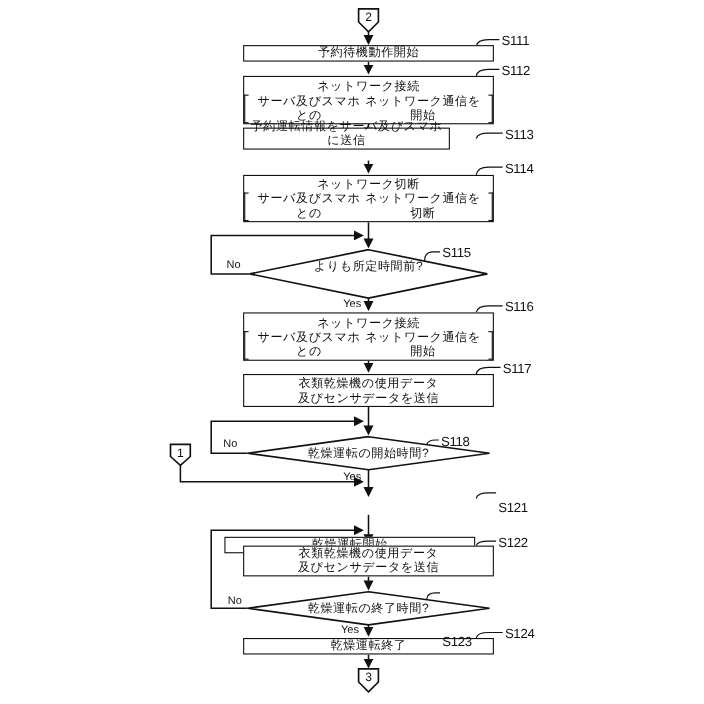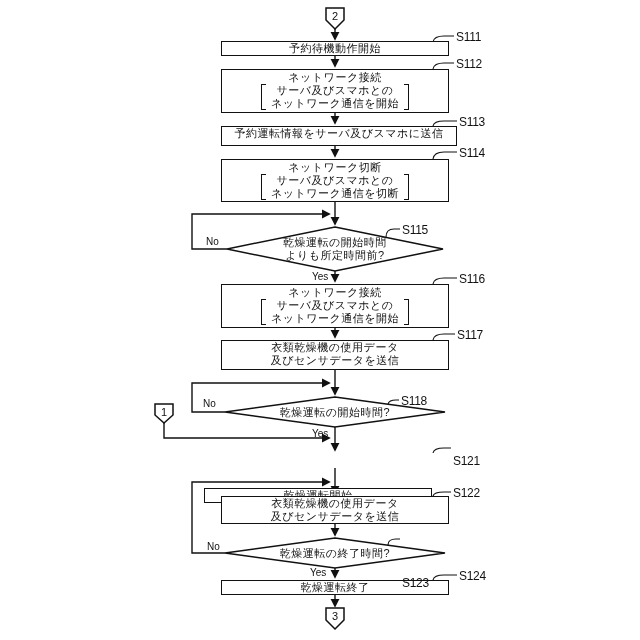--- a/index.html
+++ b/index.html
@@ -4,29 +4,29 @@
 <style>
   html,body{margin:0;padding:0;background:#fff;}
   #canvas{
     position:relative;width:640px;height:640px;background:#ffffff;
     font-family:"Liberation Sans","DejaVu Sans",sans-serif;color:#111;
     overflow:hidden;
   }
   #lines{position:absolute;left:0;top:0;width:640px;height:640px;z-index:1;}
   .box{
     position:absolute;box-sizing:border-box;border:1.5px solid #111;background:#fff;
-    display:flex;flex-direction:column;align-items:center;justify-content:flex-start;
+    display:flex;flex-direction:column;align-items:center;justify-content:flex-end;
     font-size:11px;line-height:13px;text-align:center;z-index:2;letter-spacing:0.5px;
   }
   .box .ttl{line-height:14px;}
   .bracket-row{display:flex;align-items:stretch;}
   .bracket{width:5px;border:1.3px solid #111;box-sizing:border-box;}
   .bracket.bl{border-right:none;margin-right:5px;}
   .bracket.br{border-left:none;margin-left:5px;}
-  .bracket-content{display:flex;flex-direction:column;justify-content:center;}
+  .bracket-content{display:flex;flex-direction:row;justify-content:center;}
   .bracket-content div{line-height:13px;}
   .dtext{
     position:absolute;z-index:2;text-align:center;font-size:11px;line-height:13px;
     letter-spacing:0.5px;
   }
   .steplabel{
     position:absolute;z-index:2;font-size:12px;line-height:12px;letter-spacing:-0.3px;
     font-family:"Liberation Sans",sans-serif;
   }
   .edgelabel{position:absolute;z-index:2;font-size:10px;line-height:12px;}
@@ -110,21 +110,21 @@
     <div class="bracket-row">
       <span class="bracket bl"></span>
       <div class="bracket-content">
         <div>サーバ及びスマホとの</div>
         <div>ネットワーク通信を開始</div>
       </div>
       <span class="bracket br"></span>
     </div>
   </div>
 
-  <div class="box" style="left:221px;top:126px;width:236px;height:20px;">
+  <div class="box" style="left:221px;top:116px;width:188px;height:20px;">
     <div>予約運転情報をサーバ及びスマホに送信</div>
   </div>
 
   <div class="box" style="left:221px;top:159px;width:228px;height:43px;">
     <div class="ttl">ネットワーク切断</div>
     <div class="bracket-row">
       <span class="bracket bl"></span>
       <div class="bracket-content">
         <div>サーバ及びスマホとの</div>
         <div>ネットワーク通信を切断</div>
@@ -157,21 +157,20 @@
   <div class="box" style="left:221px;top:496px;width:228px;height:28px;">
     <div>衣類乾燥機の使用データ</div>
     <div>及びセンサデータを送信</div>
   </div>
 
   <div class="box" style="left:221px;top:580px;width:228px;height:15px;">
     <div>乾燥運転終了</div>
   </div>
 
   <div class="dtext" style="left:237px;top:236px;width:196px;">
-    <div>乾燥運転の開始時間</div>
     <div>よりも所定時間前?</div>
   </div>
   <div class="dtext" style="left:237px;top:406px;width:196px;">乾燥運転の開始時間?</div>
   <div class="dtext" style="left:237px;top:547px;width:196px;">乾燥運転の終了時間?</div>
 
   <div class="edgelabel" style="left:206px;top:236px;">No</div>
   <div class="edgelabel" style="left:312px;top:271px;">Yes</div>
   <div class="edgelabel" style="left:203px;top:398px;">No</div>
   <div class="edgelabel" style="left:312px;top:428px;">Yes</div>
   <div class="edgelabel" style="left:207px;top:541px;">No</div>

